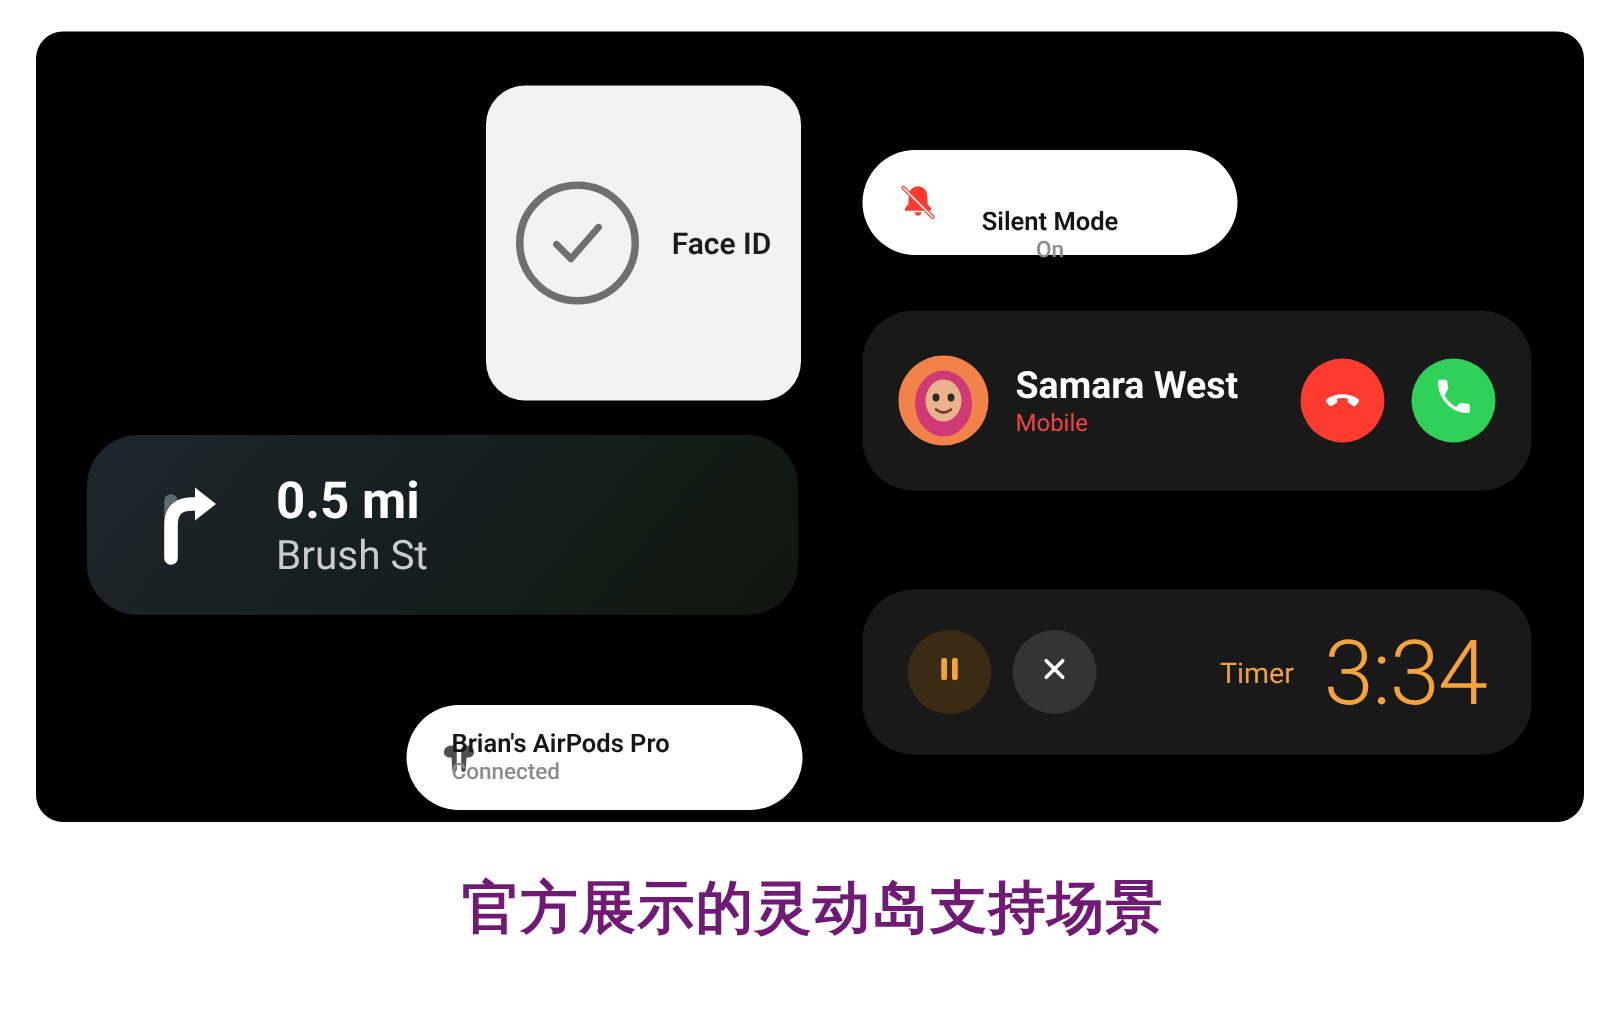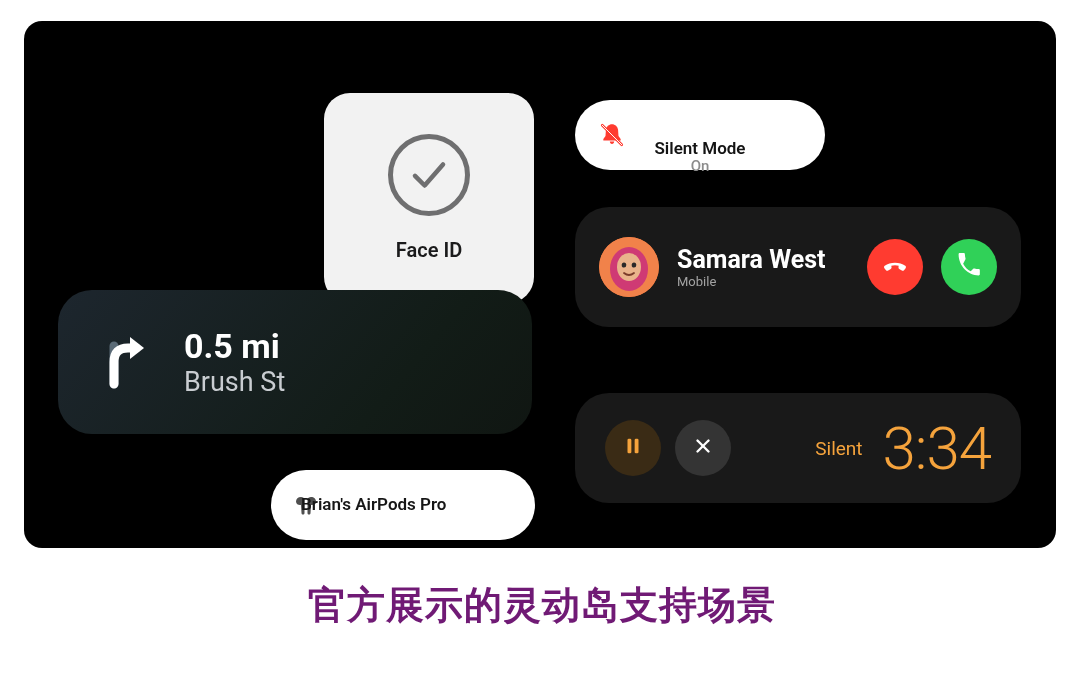--- a/index.html
+++ b/index.html
@@ -33,26 +33,25 @@
   
   .faceid-card {
     position: absolute;
     left: 300px;
     top: 36px;
     width: 210px;
     height: 210px;
     background: #f2f2f2;
     border-radius: 26px;
     display: flex;
-    flex-direction: column;
+    flex-direction: row;
     align-items: center;
     justify-content: center;
     gap: 22px;
     box-shadow: 0 2px 8px rgba(0,0,0,0.25);
-    margin-top: 36px;
   }
   .faceid-check {
     width: 82px;
     height: 82px;
     border-radius: 50%;
     border: 5px solid #6f6f70;
     display: flex;
     align-items: center;
     justify-content: center;
   }
@@ -110,38 +109,38 @@
     background: #f07a3d;
     position: relative;
     overflow: hidden;
     display: flex;
     align-items: center;
     justify-content: center;
   }
   .avatar svg { width: 60px; height: 60px; }
   .call-text { flex: 1; color: #fff; }
   .call-name { font-size: 25px; font-weight: 700; }
-  .call-sub  { font-size: 13px; color: #a3a3a3; }
+  .call-sub  { font-size: 16px; color: #ef4444; }
   .call-btn {
     width: 56px; height: 56px;
     border-radius: 50%;
     display: flex; align-items: center; justify-content: center;
     cursor: pointer;
   }
   .call-decline { background: #ff3b30; }
   .call-accept  { background: #30d158; }
   .call-btn svg { width: 26px; height: 26px; }
 
   
   .nav-card {
     position: absolute;
     left: 34px;
     top: 269px;
     width: 474px;
-    height: 144px;
+    height: 120px;
     background: linear-gradient(130deg, #1d262e 0%, #121c17 70%, #101612 100%);
     border-radius: 34px;
     display: flex;
     align-items: center;
     padding: 0 36px;
     gap: 30px;
   }
   .nav-icon { width: 60px; height: 60px; display:flex; align-items:center; justify-content:center; }
   .nav-icon svg { width: 60px; height: 60px; }
   .nav-text { color: #fff; }
@@ -286,31 +285,32 @@
     </div>
     <div class="timer-btn timer-close">
       <span>
         <svg viewBox="0 0 24 24" stroke="#ffffff" stroke-width="2.6" stroke-linecap="round">
           <line x1="6" y1="6" x2="18" y2="18"></line>
           <line x1="18" y1="6" x2="6" y2="18"></line>
         </svg>
       </span>
     </div>
     <div class="timer-spacer"></div>
-    <div class="timer-label">Silent</div>
+    <div class="timer-label">Timer</div>
     <div class="timer-time">3:34</div>
   </div>
 
   <div class="airpods-pill">
     <span class="airpods-icon">
       <svg viewBox="0 0 28 28" fill="none">
         <path d="M9 6 C6 6 4 8 4 10.5 C4 13 6 14 8 14 L9 14 L9.5 22 C9.5 23 10.2 23.6 11 23.6 C11.8 23.6 12.5 23 12.5 22 L12.5 9 C12.5 7 11 6 9 6 Z" fill="#4f4f4f"></path>
         <path d="M19 6 C22 6 24 8 24 10.5 C24 13 22 14 20 14 L19 14 L18.5 22 C18.5 23 17.8 23.6 17 23.6 C16.2 23.6 15.5 23 15.5 22 L15.5 9 C15.5 7 17 6 19 6 Z" fill="#4f4f4f"></path>
       </svg>
     </span>
     <div class="airpods-text">
       <div class="airpods-title">Brian's AirPods Pro</div>
+      <div class="airpods-sub">Connected</div>
     </div>
   </div>
 
 </div>
 
 <div class="caption">官方展示的灵动岛支持场景</div>
 
 </body></html>

